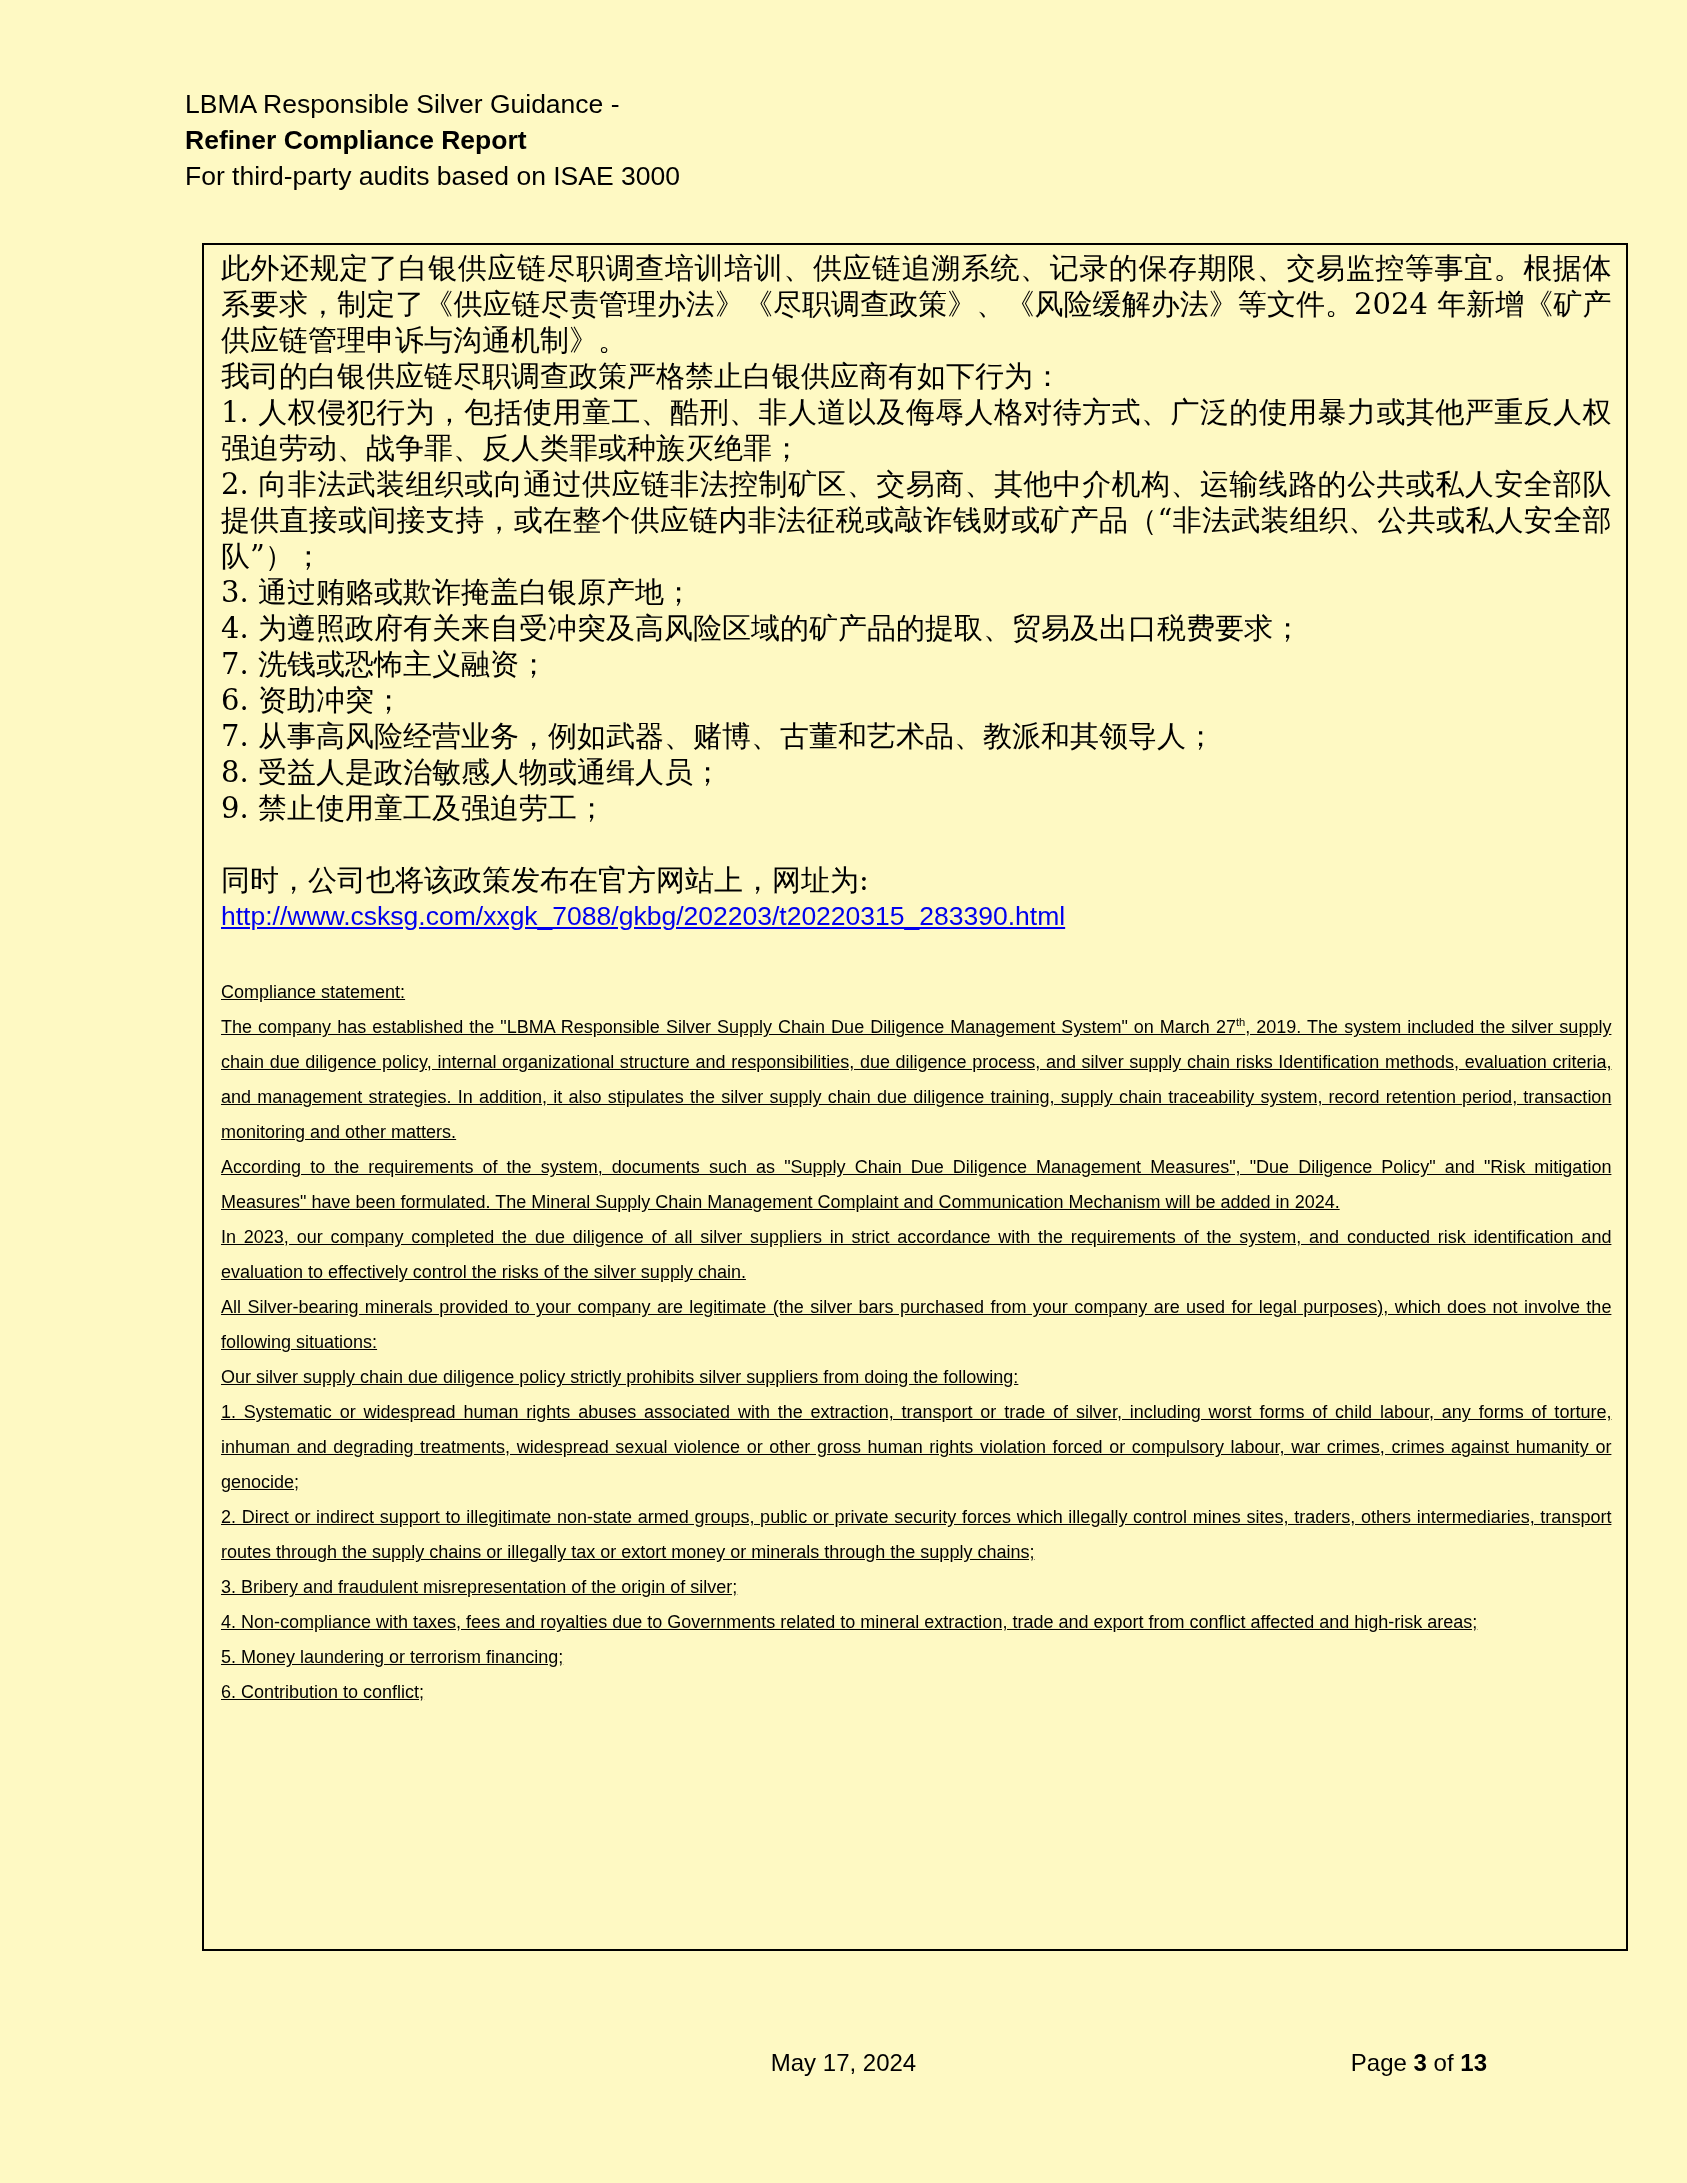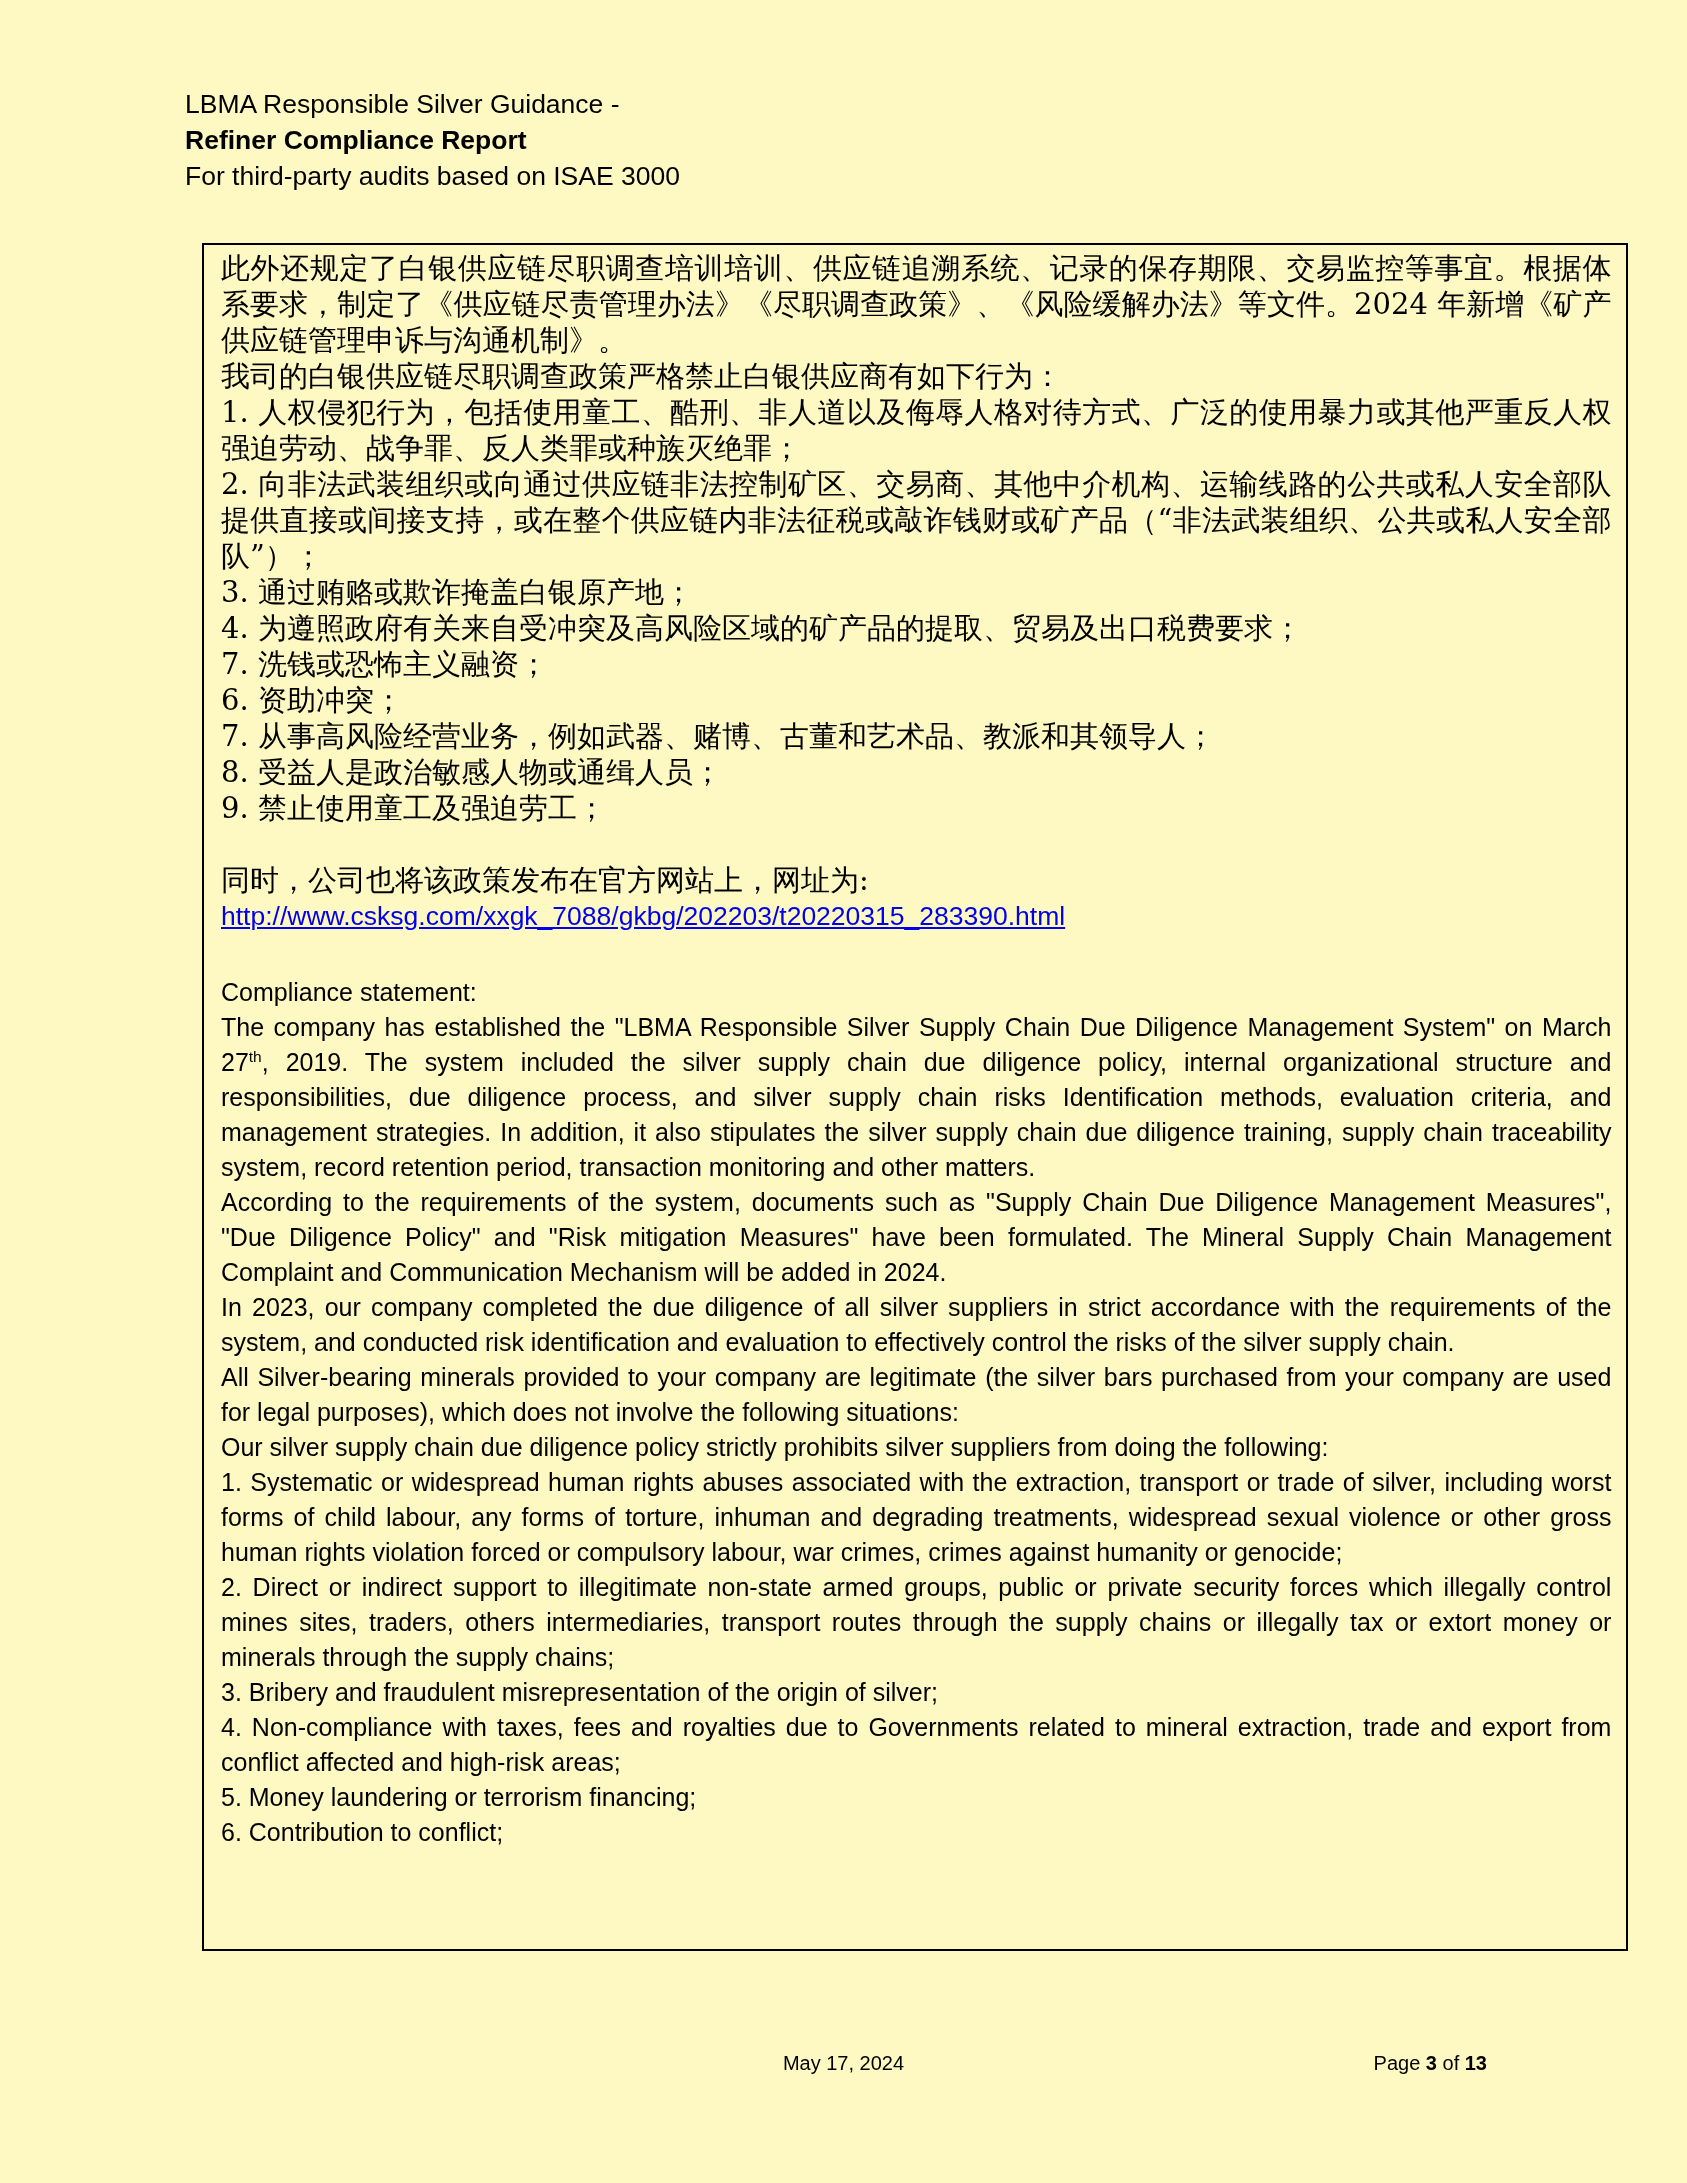--- a/index.html
+++ b/index.html
@@ -34,28 +34,29 @@
   .spacer { height:36px; }
   .link-line { line-height:36px; }
   .link-line a {
     color:#0000EE;
     text-decoration:underline;
     font-family:"Liberation Sans", sans-serif;
     font-size:26.5px;
   }
   .en {
     font-family:"Liberation Sans", sans-serif;
-    font-size:25px; line-height:35px;
+    font-size:18px; line-height:35px;
     text-align:justify;
+    text-decoration:underline;
   }
   .en sup { font-size:0.62em; line-height:0; }
   .doc-footer {
     position:absolute; left:0; top:2048px;
     width:100%; height:33px;
-    font-size:20px; line-height:30px;
+    font-size:24px; line-height:30px;
   }
   .footer-date {
     position:absolute; left:0; width:100%;
     text-align:center;
   }
   .footer-page {
     position:absolute; right:200px;
     white-space:pre;
   }
   .footer-page b { font-weight:bold; }

